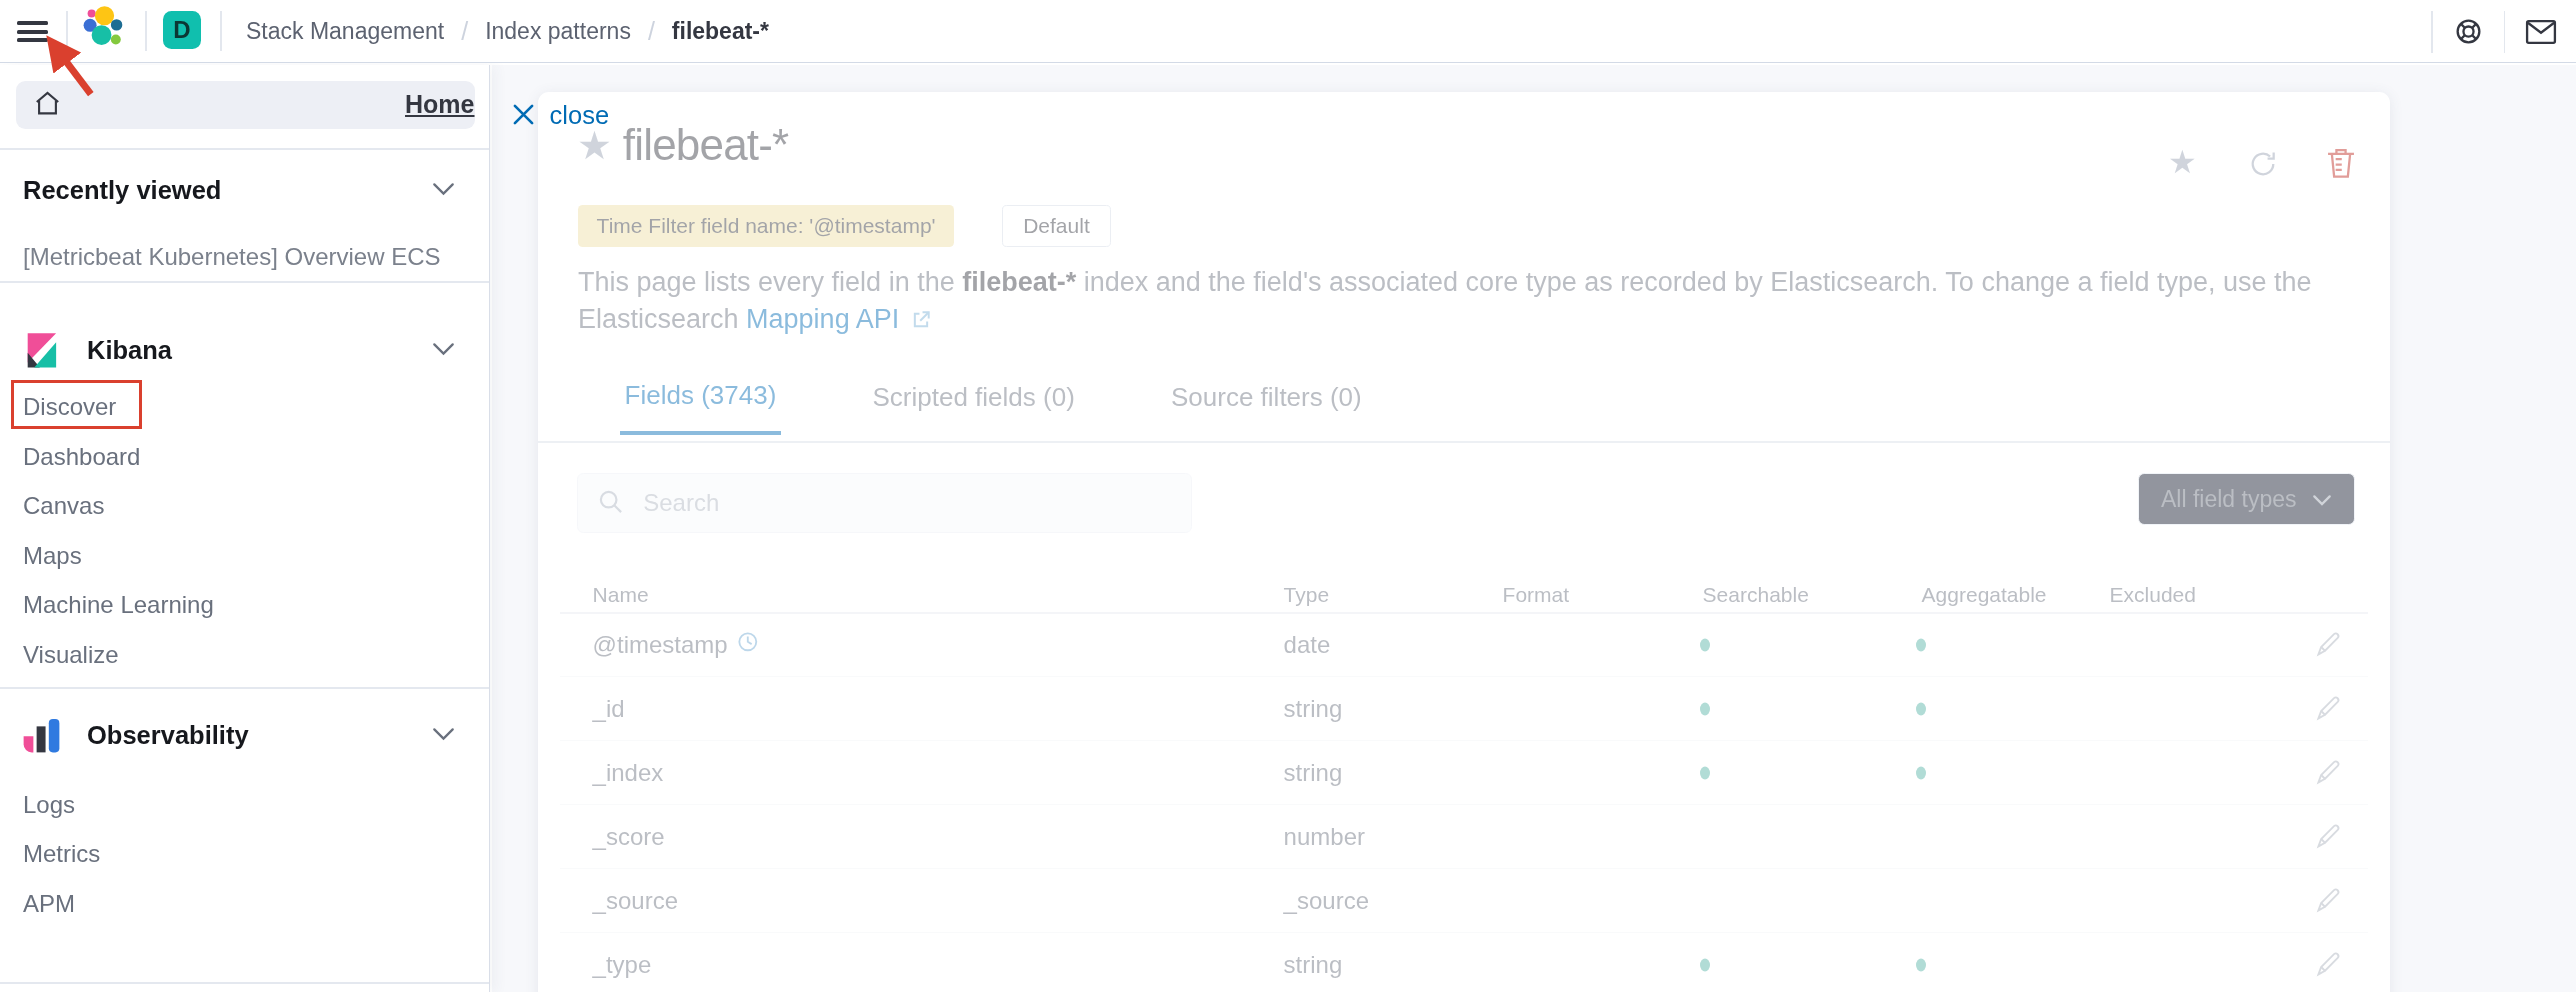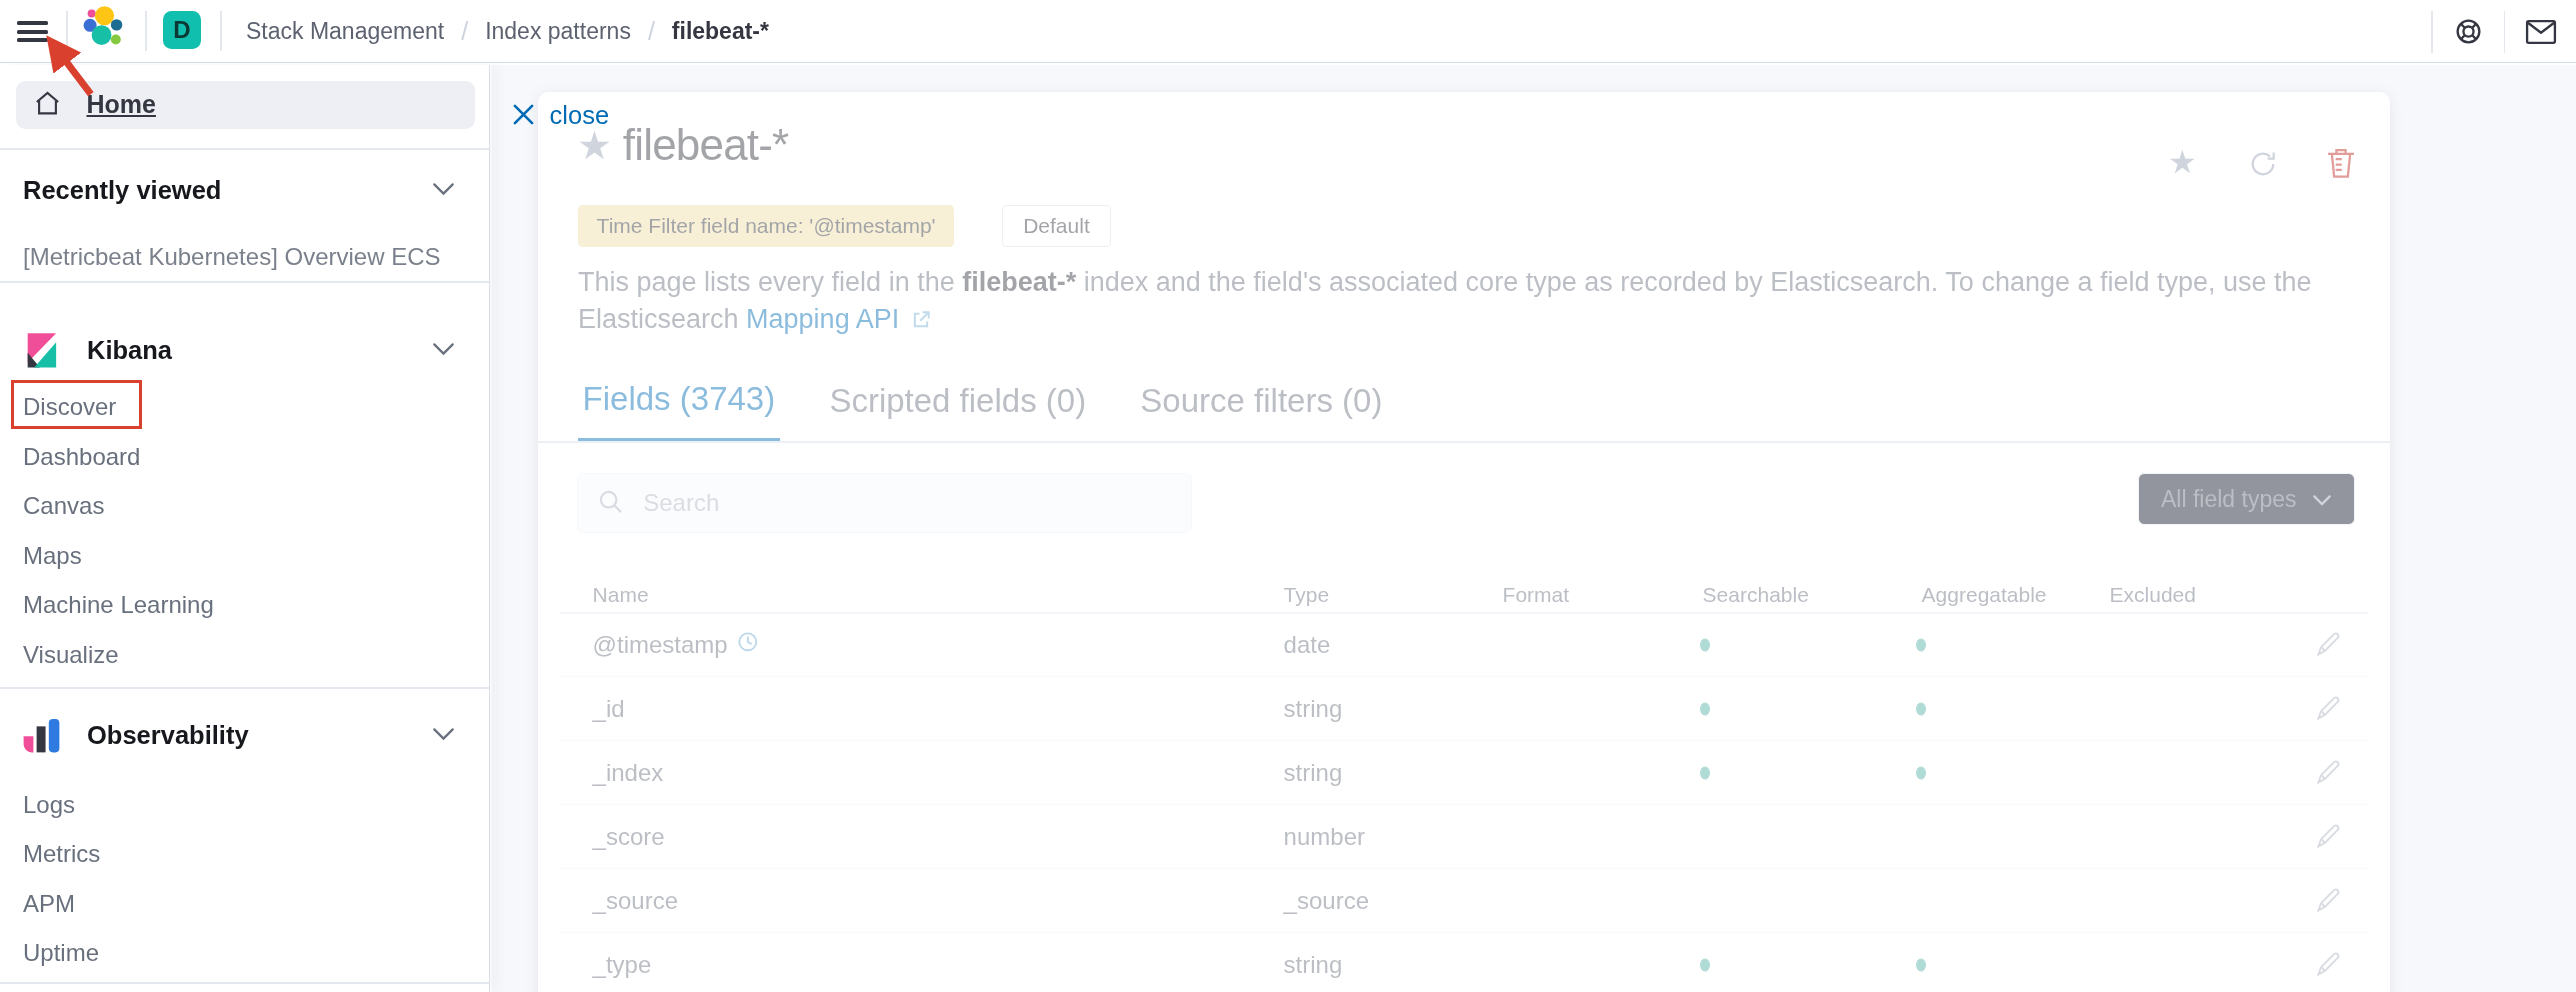--- a/index.html
+++ b/index.html
@@ -26,21 +26,21 @@
   .crumb-last { color:#343741; font-weight:600; }
   .top-icons { position:absolute; right:0; top:0; height:63px; display:flex; align-items:center; }
   .icon-btn { width:71px; height:63px; display:flex; align-items:center; justify-content:center;
               background:none; border:none; cursor:pointer; }
 
   
   .sidebar { position:absolute; top:65px; left:0; width:490px; bottom:0; background:#fff;
              border-right:1.5px solid #d9dee8; box-shadow:6.2px 0 12.4px rgba(60,70,100,0.05); z-index:5; }
   .home-btn { position:absolute; left:15.5px; top:15.5px; width:459px; height:48px; background:#edeff5;
               border:none; border-radius:9.3px; display:flex; align-items:center; padding-left:17px;
-              gap:25px; cursor:pointer; }
+              gap:25px; cursor:pointer;justify-content:space-between; }
   .home-label { font-size:25px; font-weight:600; color:#343741; text-decoration:underline; }
   .side-divider { position:absolute; left:0; right:0; height:1.5px; background:#e4e8ef; }
   .side-header { position:absolute; left:0; width:100%; height:43px; display:flex; align-items:center; }
   .side-header .hdr-label { font-size:25.5px; font-weight:700; color:#16181d; }
   .side-header.with-logo .hdr-label { position:absolute; left:87px; }
   .side-header .hdr-logo { position:absolute; left:21.6px; }
   .side-header .chev { position:absolute; right:34px; }
   .plain-hdr-label { position:absolute; left:23px; }
   .side-item { position:absolute; left:0; width:100%; height:31px; display:flex; align-items:center;
                padding-left:23px; font-size:24px; color:#69707d; cursor:pointer; }
@@ -66,22 +66,22 @@
   .badge { height:42px; display:flex; align-items:center; font-size:21px; color:#343741; border-radius:4.6px; }
   .badge-time { background:#eedfa6; padding:0 18.6px; }
   .badge-default { background:#fff; border:1.5px solid #d3dae6; padding:0 20px; }
 
   .description { position:absolute; left:40px; top:172px; width:1770px; font-size:27px;
                  line-height:37px; color:#69707d; }
   .description b { color:#343741; font-weight:700; }
   .maplink { color:#006bb4; text-decoration:none; cursor:pointer; }
 
   .tabs { position:absolute; left:40px; top:288px; display:flex; gap:45px; }
-  .tab { background:none; border:none; cursor:pointer; font-size:33px; color:#69707d;
-         padding:0 4.6px 20px 4.6px; }
+  .tab { background:none; border:none; cursor:pointer; font-size:26px; color:#69707d;
+         padding:0 4.6px 20px 4.6px;margin-left:42px; }
   .tab.active { color:#006bb4; border-bottom:4.6px solid #006bb4; }
   .tabs-border { position:absolute; left:0; right:0; top:349px; height:1.5px; background:#d9dee8; }
 
   .search-box { position:absolute; left:39px; top:381px; width:615px; height:60px; background:#f7f9fc;
                 border:0.8px solid #eceff5; border-radius:6.2px; display:flex; align-items:center;
                 padding-left:18.6px; gap:18.6px; }
   .search-box input { flex:1; border:none; background:transparent; outline:none; font-size:24px;
                       font-family:"Liberation Sans", sans-serif; color:#343741; }
   .search-box input::placeholder { color:#aeb5c0; }
 
@@ -228,21 +228,20 @@
       <span class="chev">
         <svg width="23" height="14" viewBox="0 0 30 18" fill="none" stroke="#69707d" stroke-width="3" stroke-linecap="round">
             <path d="M3 3l12 12L27 3"></path>
           </svg>
       </span>
     </div>
 
     <div class="side-item" style="top:724px">Logs</div>
     <div class="side-item" style="top:773px">Metrics</div>
     <div class="side-item" style="top:823px">APM</div>
-    <div class="side-item" style="top:872px">Uptime</div>
 
     <div class="side-divider" style="top:917px"></div>
   </aside>
 
   <main class="main">
 
     <button class="close-row">
       <span>
         <svg width="25" height="25" viewBox="0 0 32 32" fill="none" stroke="#006bb4" stroke-width="3.4" stroke-linecap="round">
           <path d="M5 5l22 22M27 5L5 27"></path>

